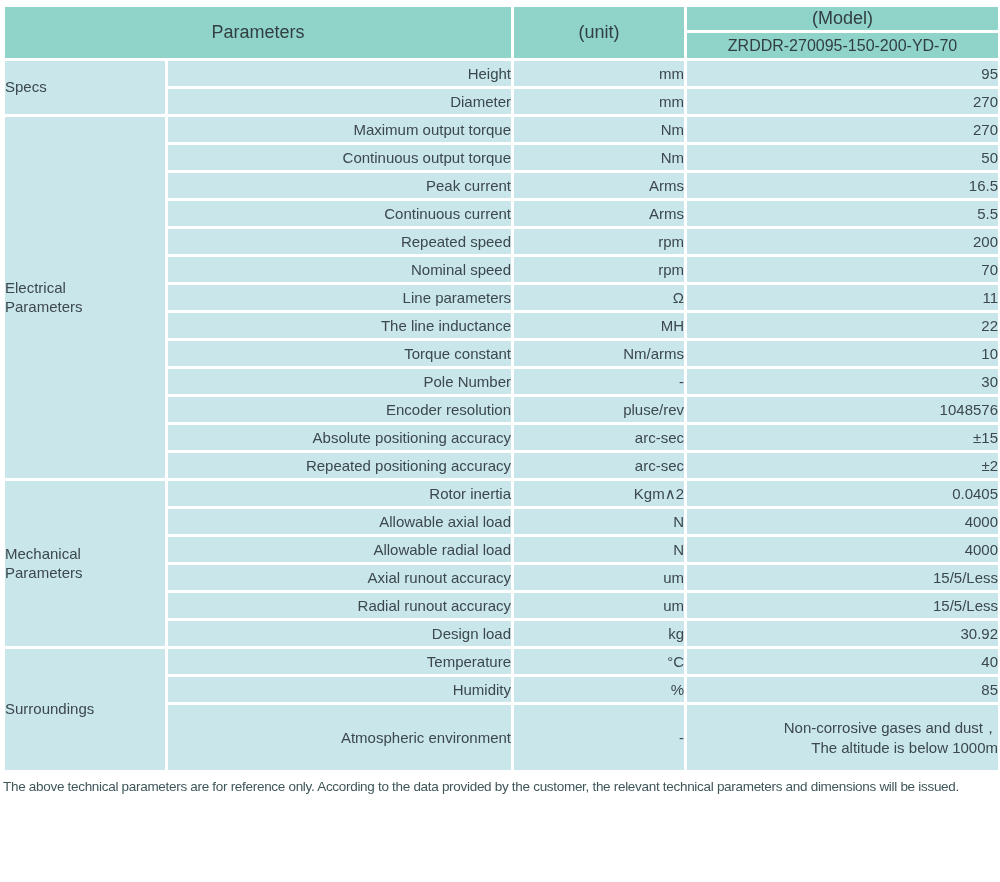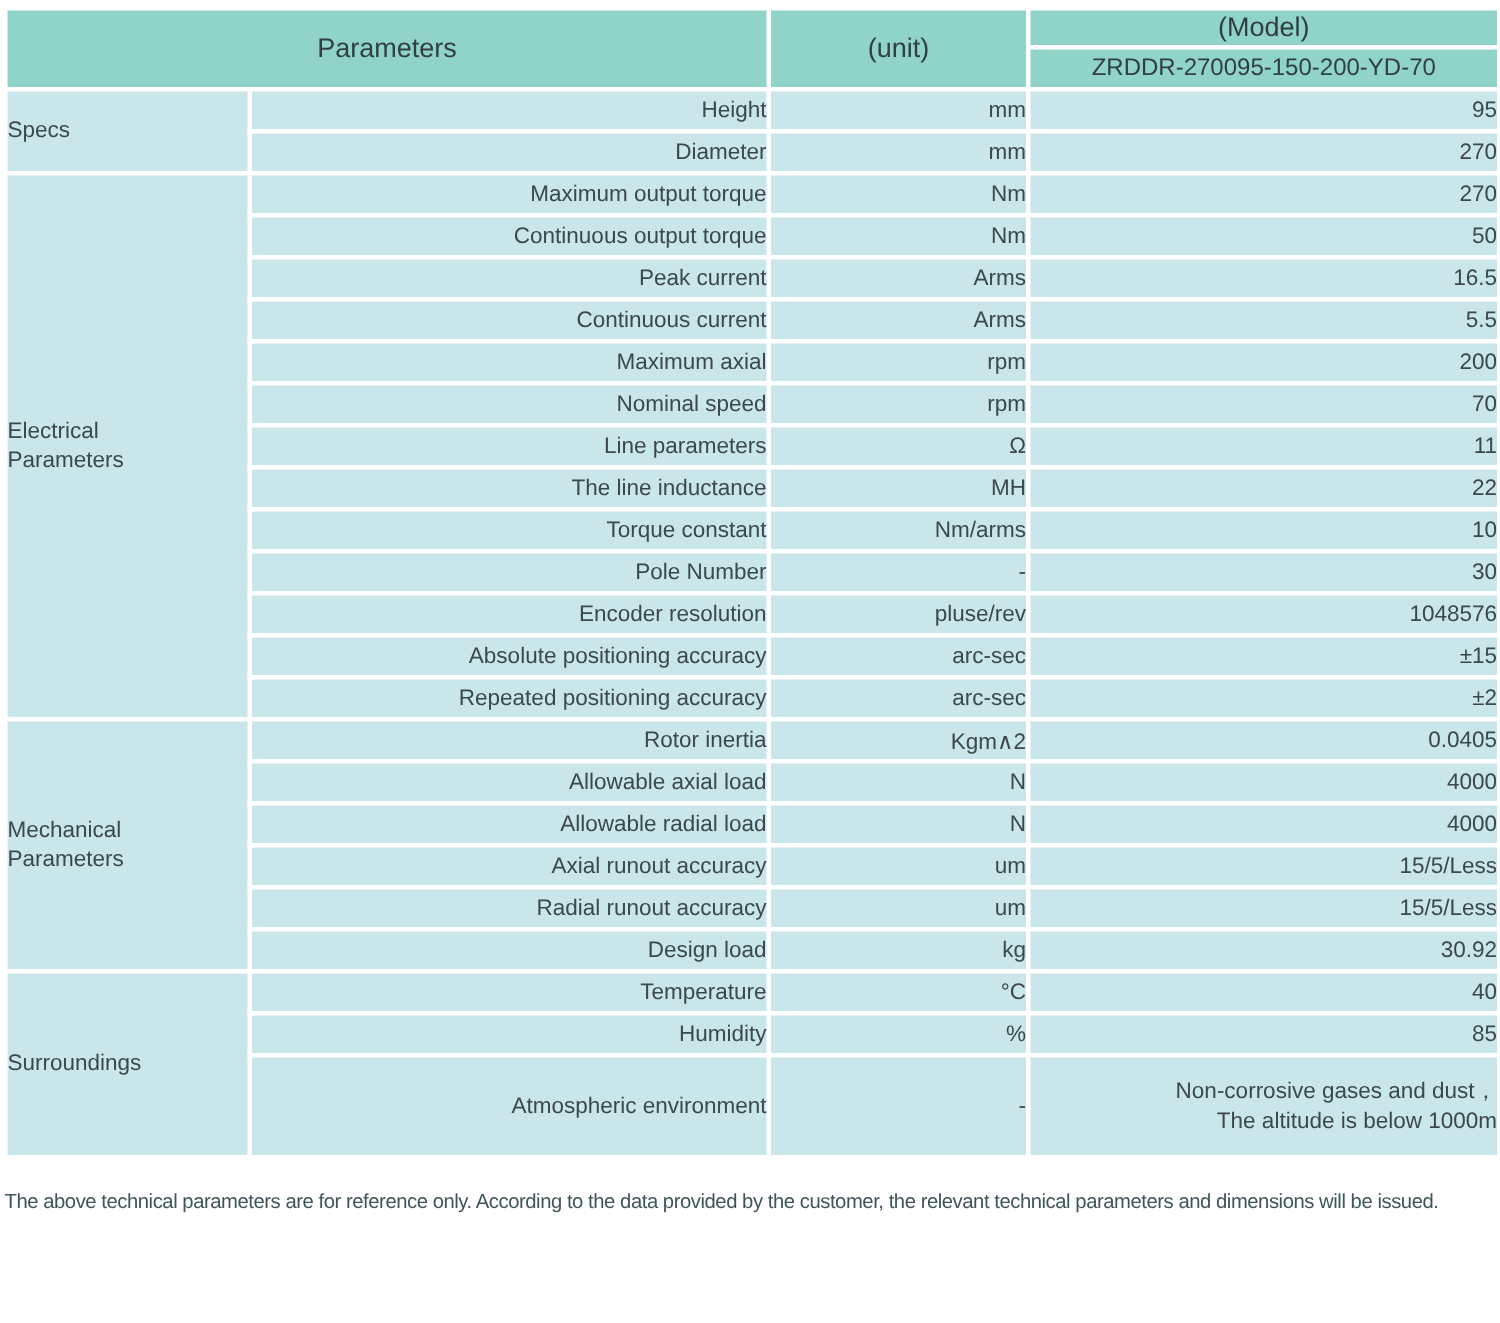--- a/index.html
+++ b/index.html
@@ -58,21 +58,21 @@
   }
   td.unit-cell, td.value-cell {
     text-align: right;
   }
   td.value-cell {
     white-space: pre-line;
     line-height: 1.3;
   }
   tr.tall td { height: 68px; }
   .footnote {
-    margin-top: 20px;
+    margin-top: 6px;
     padding-left: 1px;
     font-size: 13.5px;
     letter-spacing: -0.3px;
     white-space: nowrap;
     color: var(--footnote-text);
   }
 </style>
 </head>
 <body>
 
@@ -122,21 +122,21 @@
           <td class="param-cell">Peak current</td>
           <td class="unit-cell">Arms</td>
           <td class="value-cell">16.5</td>
         </tr>
         <tr>
           <td class="param-cell">Continuous current</td>
           <td class="unit-cell">Arms</td>
           <td class="value-cell">5.5</td>
         </tr>
         <tr>
-          <td class="param-cell">Maximum axial</td>
+          <td class="param-cell">Repeated speed</td>
           <td class="unit-cell">rpm</td>
           <td class="value-cell">200</td>
         </tr>
         <tr>
           <td class="param-cell">Nominal speed</td>
           <td class="unit-cell">rpm</td>
           <td class="value-cell">70</td>
         </tr>
         <tr>
           <td class="param-cell">Line parameters</td>

